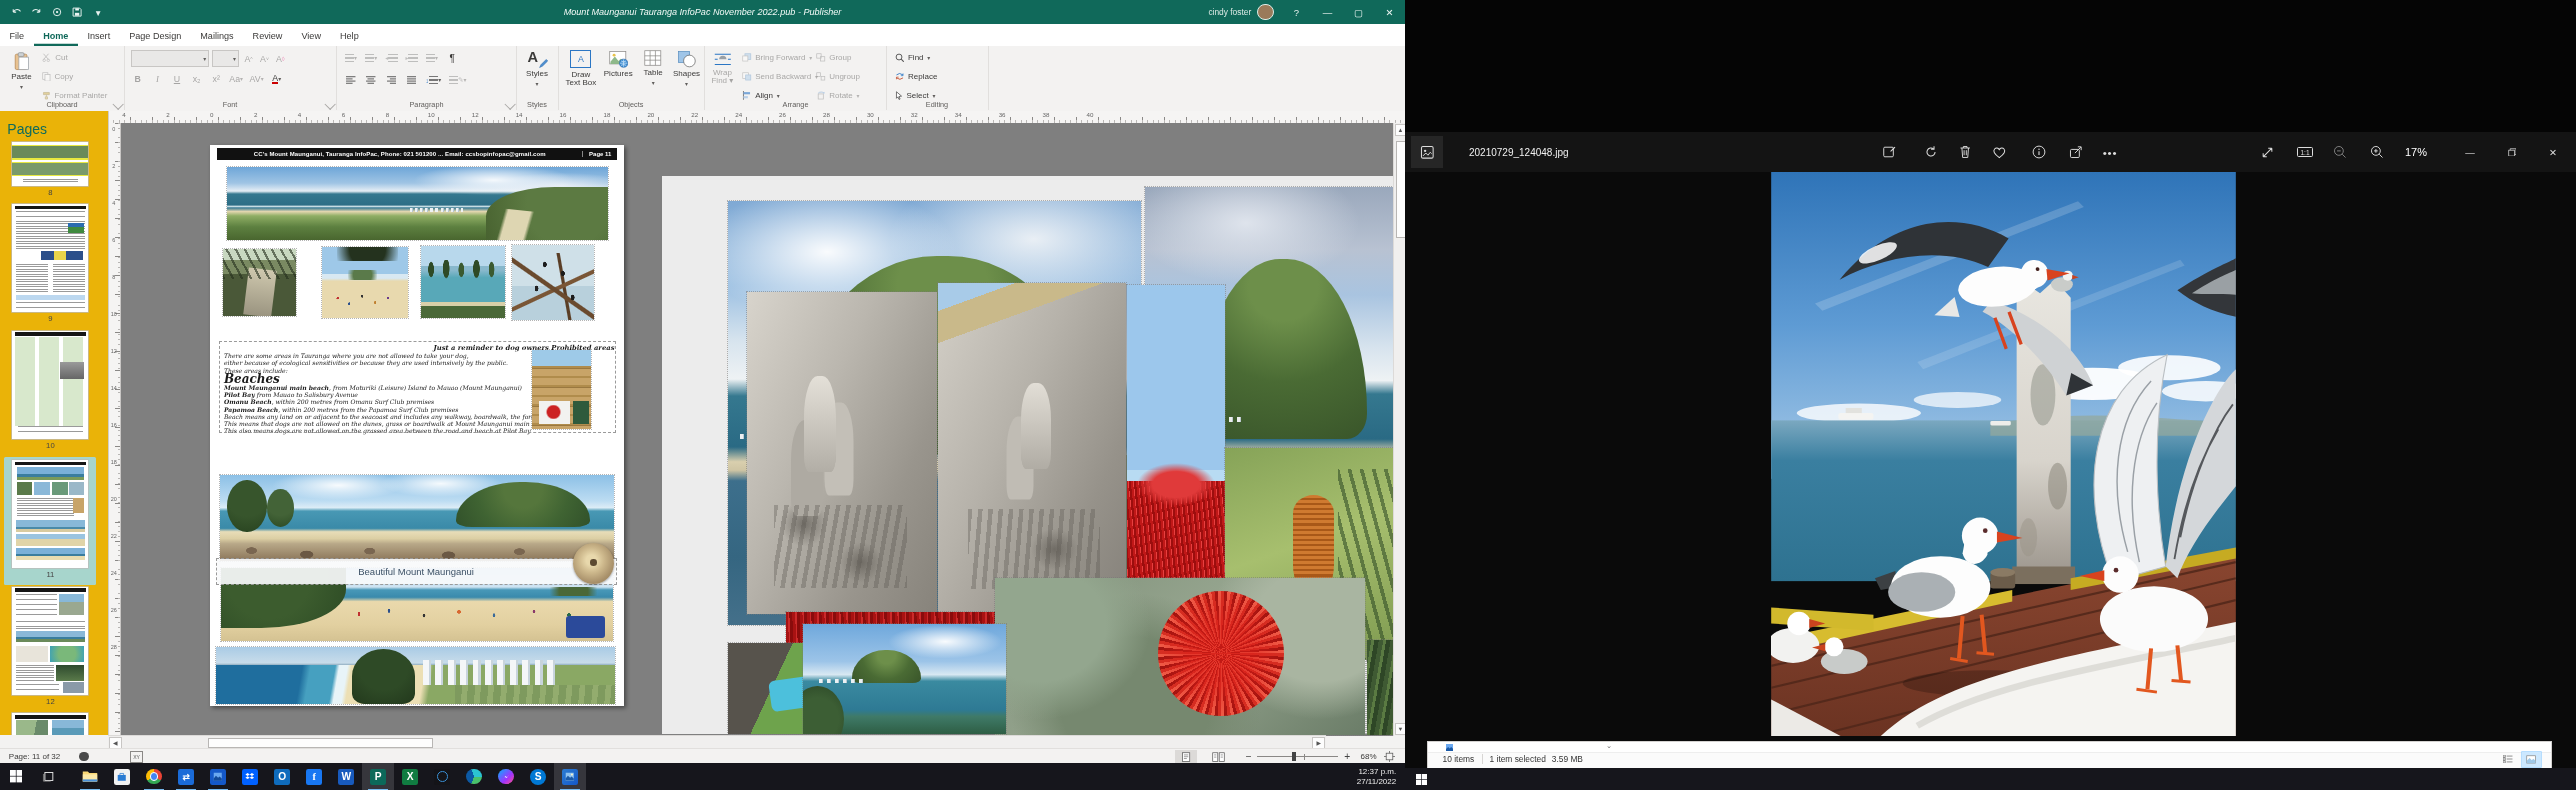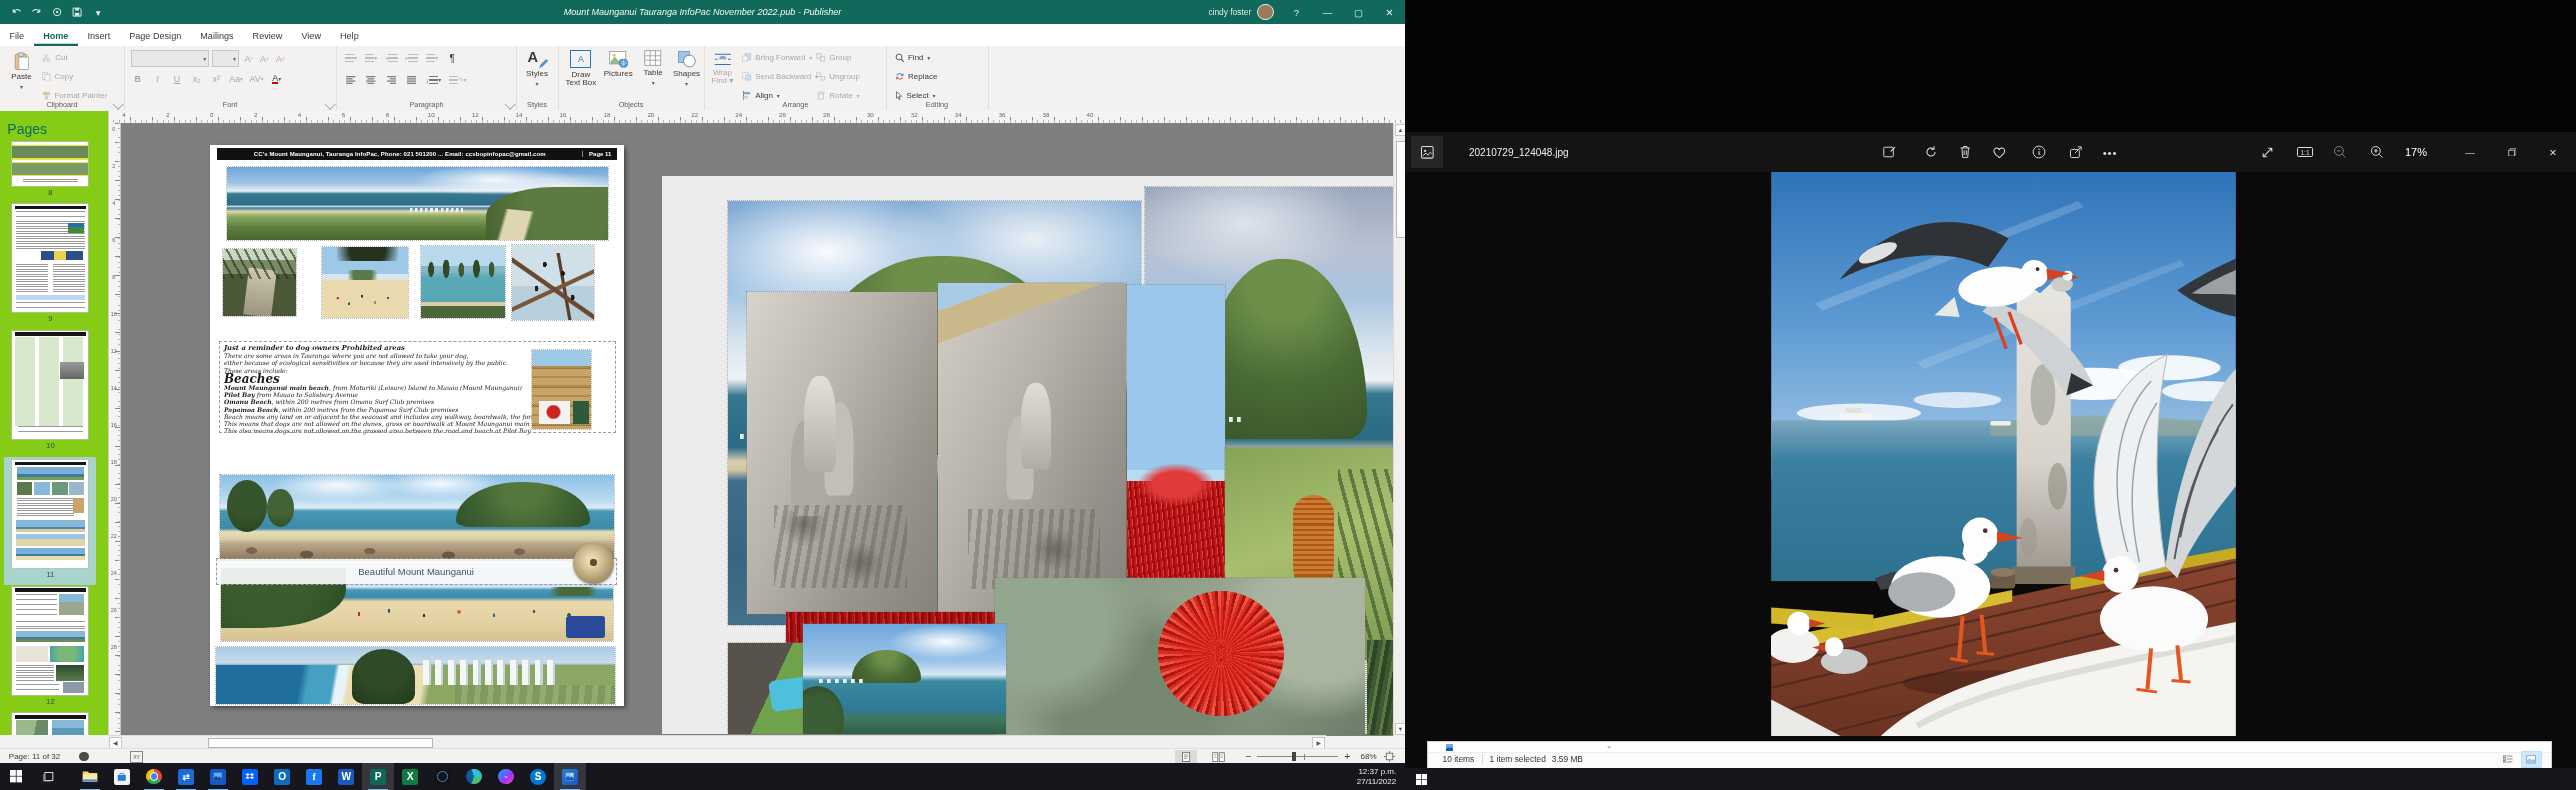--- a/index.html
+++ b/index.html
@@ -43,21 +43,21 @@
     background-image:repeating-linear-gradient(90deg,#b8b6b4 0 0.7px,transparent 0.7px 5.5px),repeating-linear-gradient(90deg,#8a8886 0 0.7px,transparent 0.7px 22px);
     background-size:100% 2.9px,100% 5.9px;background-position:left bottom,left bottom;background-repeat:repeat-x;}
   #hruler-nums{position:absolute;left:102px;top:111px;width:1010px;height:10.2px;display:flex;}
   #hruler-nums span{width:44px;text-align:center;font-size:6.2px;color:#666;}
   #vruler{position:absolute;left:108px;top:123px;width:12.4px;height:613px;background:#f5f4f3;border-right:0.7px solid #c8c6c4;
     background-image:repeating-linear-gradient(#b8b6b4 0 0.7px,transparent 0.7px 4.8px),repeating-linear-gradient(#8a8886 0 0.7px,transparent 0.7px 19px);
     background-size:2.9px 100%,5.9px 100%;background-position:right top,right top;background-repeat:repeat-y;}
   #vruler-nums{position:absolute;left:108px;top:126px;width:11.7px;display:flex;flex-direction:column;}
   #vruler-nums span{height:37px;text-align:center;font-size:5.5px;color:#666;}
   
-  #pages-panel{position:absolute;left:0;top:111px;width:108px;height:624px;background:#84cc16;border-right:0.7px solid #cfcdcb;overflow:hidden;}
+  #pages-panel{position:absolute;left:0;top:111px;width:108px;height:624px;background:#eab308;border-right:0.7px solid #cfcdcb;overflow:hidden;}
   #pages-title{margin:10.2px 0 4.4px 7.3px;font-size:14px;color:#0f6b5c;}
   .thumbwrap{width:92px;margin:0 0 1.5px 4.4px;display:flex;flex-direction:column;align-items:center;}
   .thumbwrap .tnum{font-size:7.7px;color:#444;margin:2.2px 0 5.9px 0;}
   .thumbwrap.sel{background:#a7d5cc;border-radius:1.5px;padding-top:2.9px;}
   .tmb{width:76px;height:108px;background:#fff;box-shadow:0 0 0 0.7px #bdbbb9;position:relative;overflow:hidden;}
   .tmb.cut8{height:44px;}
   .tmb.cut13{height:25px;}
   .tbar{position:absolute;left:2.2px;right:2.2px;top:1.5px;height:3.7px;background:#151515;}
   .tlines{position:absolute;background:repeating-linear-gradient(#9a9a9a 0 0.7px,transparent 0.7px 2.5px);}
   
@@ -65,21 +65,21 @@
   #collage-bg{position:absolute;left:541px;top:53px;width:739px;height:558px;background:#ececec;}
   
   #page{position:absolute;left:89px;top:22px;width:414px;height:561px;background:#fff;box-shadow:1.5px 2.2px 4.4px rgba(0,0,0,.45);}
   #page-hdr{position:absolute;left:7.3px;top:2.9px;width:400px;height:12.4px;background:#111;display:flex;align-items:center;}
   #page-hdr .ht{color:#fff;font-size:6px;font-weight:bold;flex:1;text-align:center;letter-spacing:0.1px;}
   #page-hdr .hp{color:#fff;font-size:6px;font-weight:bold;border-left:0.7px solid #888;padding:0 5.9px;}
   .ph{position:absolute;outline:0.7px dotted rgba(120,120,120,.55);overflow:hidden;}
   
   #dog{position:absolute;left:9.5px;top:197px;width:395px;height:90px;background:#fff;outline:0.7px dashed #9a9a9a;
        font-family:"DejaVu Serif",serif;font-style:italic;color:#1a1a1a;padding:2.2px 0 0 4.4px;box-sizing:border-box;}
-  #dog .t{font-weight:bold;font-size:6.8px;line-height:8px;}
+  #dog .t{font-weight:bold;font-size:6.8px;line-height:8px;text-align:right;}
   #dog .l{font-size:6.1px;line-height:7.2px;}
   #dog .bh{font-weight:bold;font-size:12px;line-height:10.2px;}
   #dog .bl{font-size:6.1px;line-height:7.2px;}
   #dog .bl b{font-weight:bold;}
   #caption-bar{position:absolute;left:6.6px;top:414px;width:399px;height:25px;background:rgba(248,250,251,.92);outline:0.7px dashed #9a9a9a;
       display:flex;align-items:center;justify-content:center;font-size:9.5px;color:#3d5166;}
   
   .m-mound{position:absolute;background:radial-gradient(circle at 50% 15%,#6d8f4a 0 20%,#4a6b34 55%,#39552a 100%);
            border-radius:48% 48% 12% 12%/85% 85% 14% 14%;}
   .m-town{position:absolute;height:5.1px;background:repeating-linear-gradient(90deg,#f4f6f8 0 2.9px,#c4cfd8 2.9px 4.4px,rgba(255,255,255,0) 4.4px 8px);opacity:.95;}

